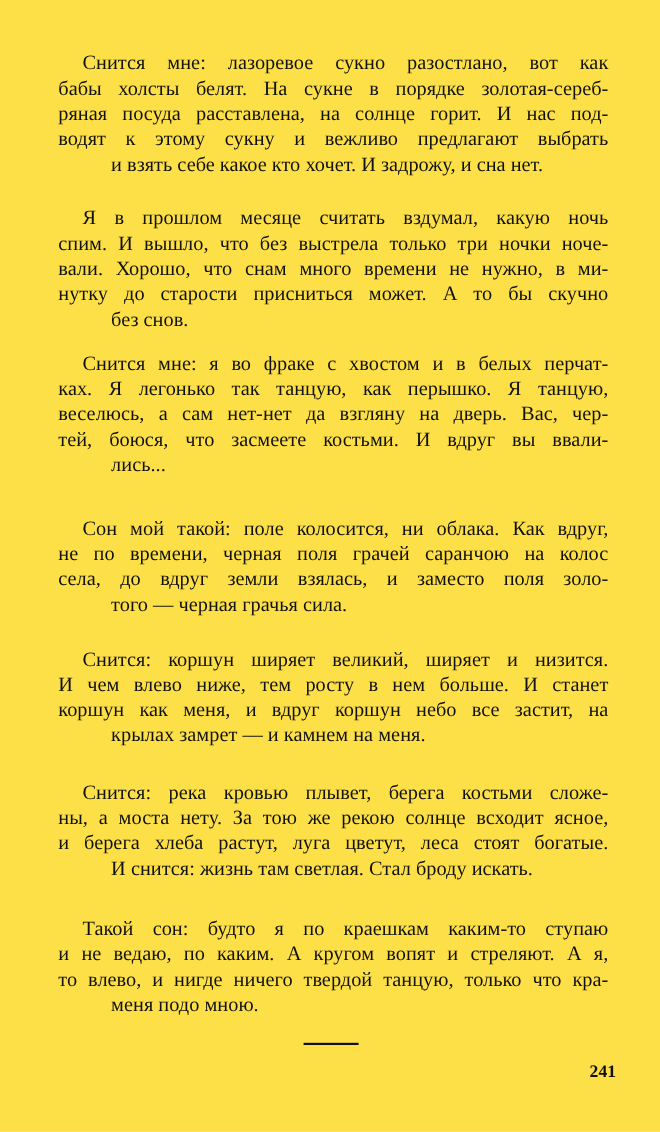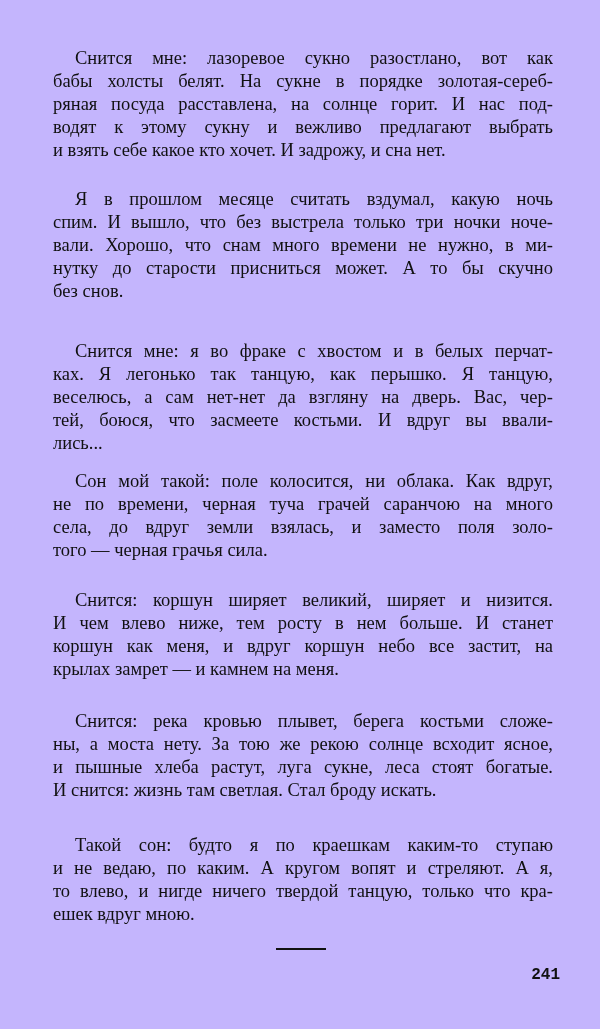--- a/index.html
+++ b/index.html
@@ -1,31 +1,31 @@
 <!DOCTYPE html>
 <html><head>
 <meta charset="utf-8">
 <style>
   html, body { margin:0; padding:0; background:#ffffff; }
   body { width:600px; height:1029px; position:relative; overflow:hidden; }
-  .page { position:absolute; left:0; top:0; width:600px; height:1029px; background:#c4b5fd; }
+  .page { position:absolute; left:0; top:0; width:600px; height:1029px; background:#fde047; }
   .para { position:absolute; left:53px; width:500px; }
   .line {
     display:block; height:23px; line-height:23px;
     font-family:"Liberation Serif", "DejaVu Serif", serif;
     font-size:18.5px; color:#111;
     text-align:justify; text-align-last:justify;
     white-space:nowrap; overflow:visible;
   }
   .line.first { text-indent:22px; }
-  .line.last { text-align-last:left; }
+  .line.last { text-align-last:left;margin-left:48px; }
   .rule { position:absolute; left:276px; top:948px; width:50px; height:2px; background:#111; }
   .pagenum {
     position:absolute; left:520px; top:966px; width:40px; text-align:right;
-    font-family:Liberation Mono, monospace; font-weight:bold;
+    font-family:Liberation Serif, serif; font-weight:bold;
     font-size:16px; color:#111;
   }
 </style>
 </head>
 <body>
 
 <div class="page">
 
   <div class="para" style="top:47px">
     <span class="line first">Снится мне: лазоревое сукно разостлано, вот как</span>
@@ -36,52 +36,52 @@
   </div>
 
   <div class="para" style="top:188px">
     <span class="line first">Я в прошлом месяце считать вздумал, какую ночь</span>
     <span class="line">спим. И вышло, что без выстрела только три ночки ноче-</span>
     <span class="line">вали. Хорошо, что снам много времени не нужно, в ми-</span>
     <span class="line">нутку до старости присниться может. А то бы скучно</span>
     <span class="line last">без снов.</span>
   </div>
 
-  <div class="para" style="top:340px">
+  <div class="para" style="top:320px">
     <span class="line first">Снится мне: я во фраке с хвостом и в белых перчат-</span>
     <span class="line">ках. Я легонько так танцую, как перышко. Я танцую,</span>
     <span class="line">веселюсь, а сам нет-нет да взгляну на дверь. Вас, чер-</span>
     <span class="line">тей, боюся, что засмеете костьми. И вдруг вы ввали-</span>
     <span class="line last">лись...</span>
   </div>
 
   <div class="para" style="top:470px">
     <span class="line first">Сон мой такой: поле колосится, ни облака. Как вдруг,</span>
-    <span class="line">не по времени, черная туча грачей саранчою на много</span>
+    <span class="line">не по времени, черная поля грачей саранчою на колос</span>
     <span class="line">села, до вдруг земли взялась, и заместо поля золо-</span>
     <span class="line last">того — черная грачья сила.</span>
   </div>
 
   <div class="para" style="top:589px">
     <span class="line first">Снится: коршун ширяет великий, ширяет и низится.</span>
     <span class="line">И чем влево ниже, тем росту в нем больше. И станет</span>
     <span class="line">коршун как меня, и вдруг коршун небо все застит, на</span>
     <span class="line last">крылах замрет — и камнем на меня.</span>
   </div>
 
   <div class="para" style="top:710px">
     <span class="line first">Снится: река кровью плывет, берега костьми сложе-</span>
     <span class="line">ны, а моста нету. За тою же рекою солнце всходит ясное,</span>
-    <span class="line">и пышные хлеба растут, луга сукне, леса стоят богатые.</span>
+    <span class="line">и берега хлеба растут, луга цветут, леса стоят богатые.</span>
     <span class="line last">И снится: жизнь там светлая. Стал броду искать.</span>
   </div>
 
   <div class="para" style="top:834px">
     <span class="line first">Такой сон: будто я по краешкам каким-то ступаю</span>
     <span class="line">и не ведаю, по каким. А кругом вопят и стреляют. А я,</span>
     <span class="line">то влево, и нигде ничего твердой танцую, только что кра-</span>
-    <span class="line last">ешек вдруг мною.</span>
+    <span class="line last">меня подо мною.</span>
   </div>
 
   <div class="rule"></div>
 
   <div class="pagenum">241</div>
 </div>
 
 </body></html>

